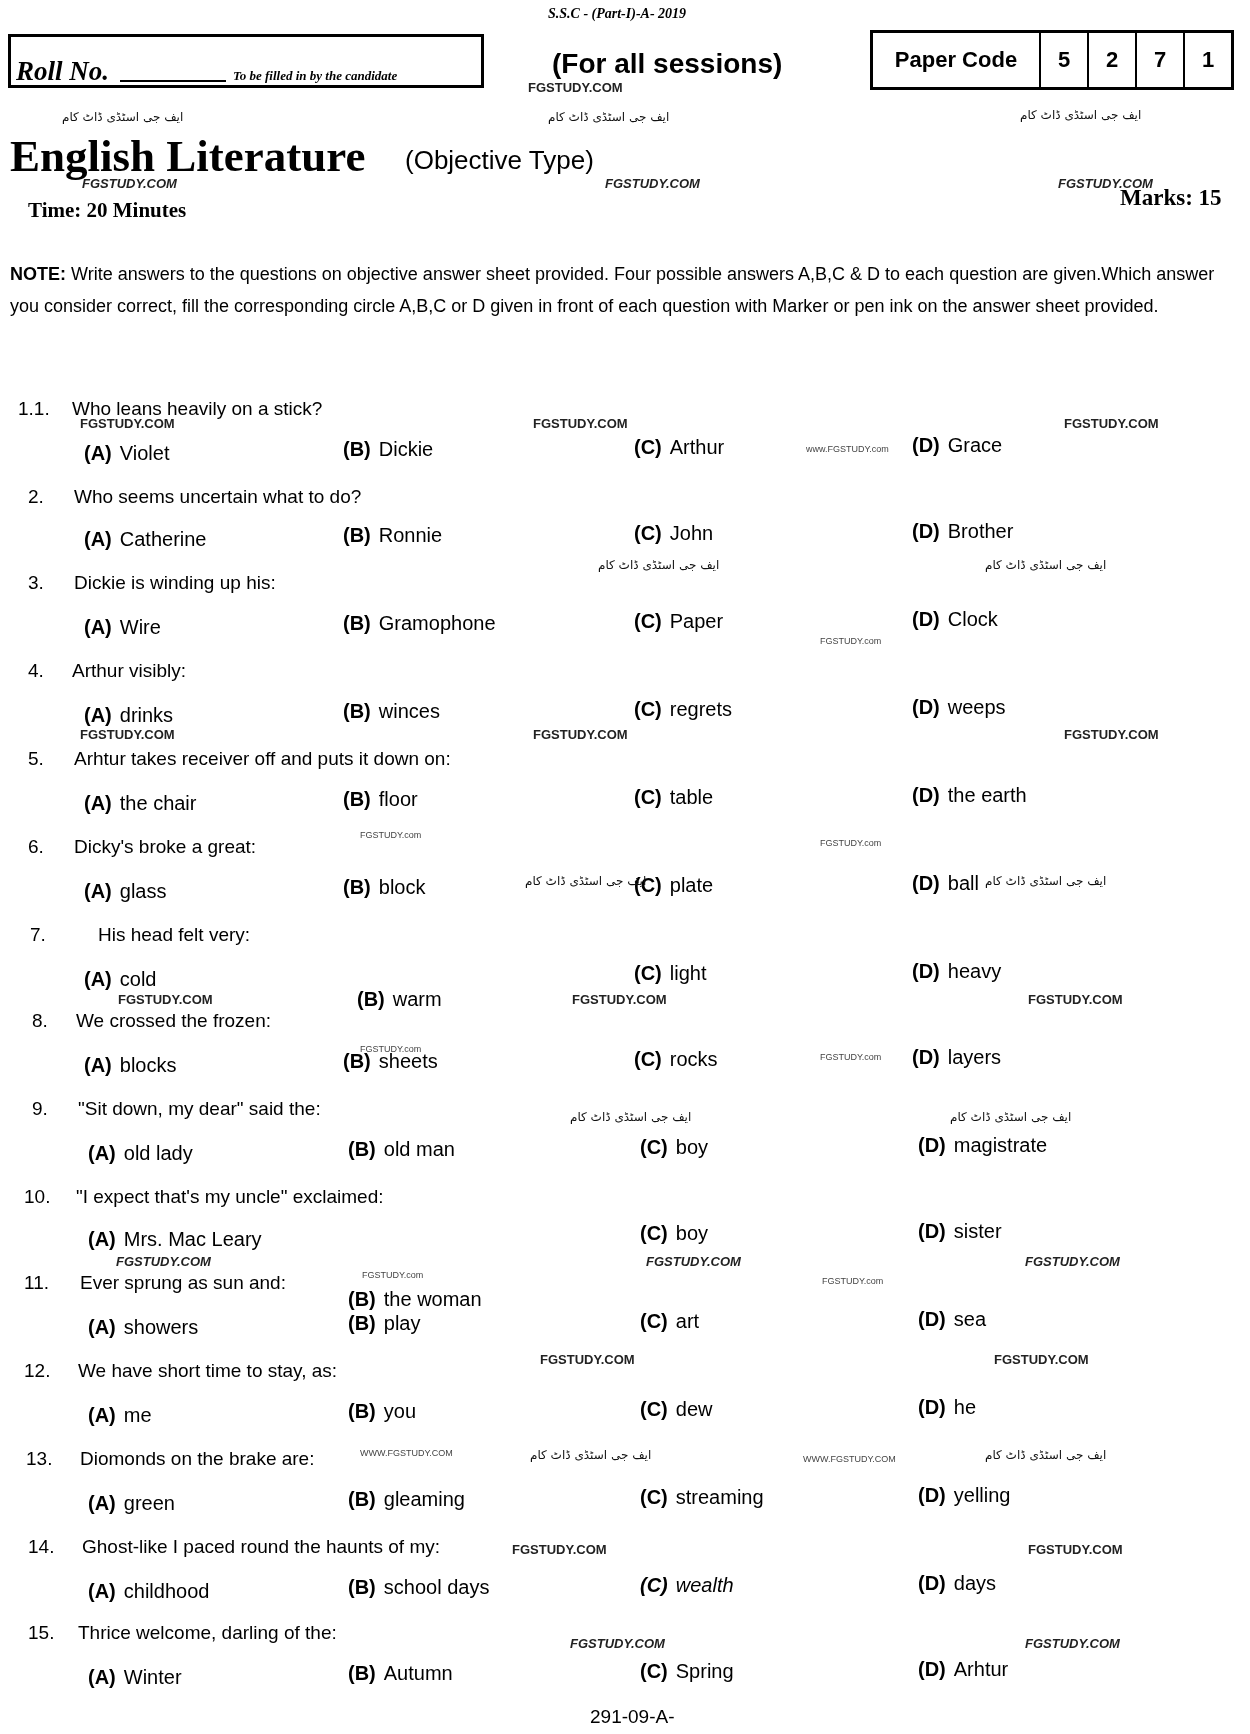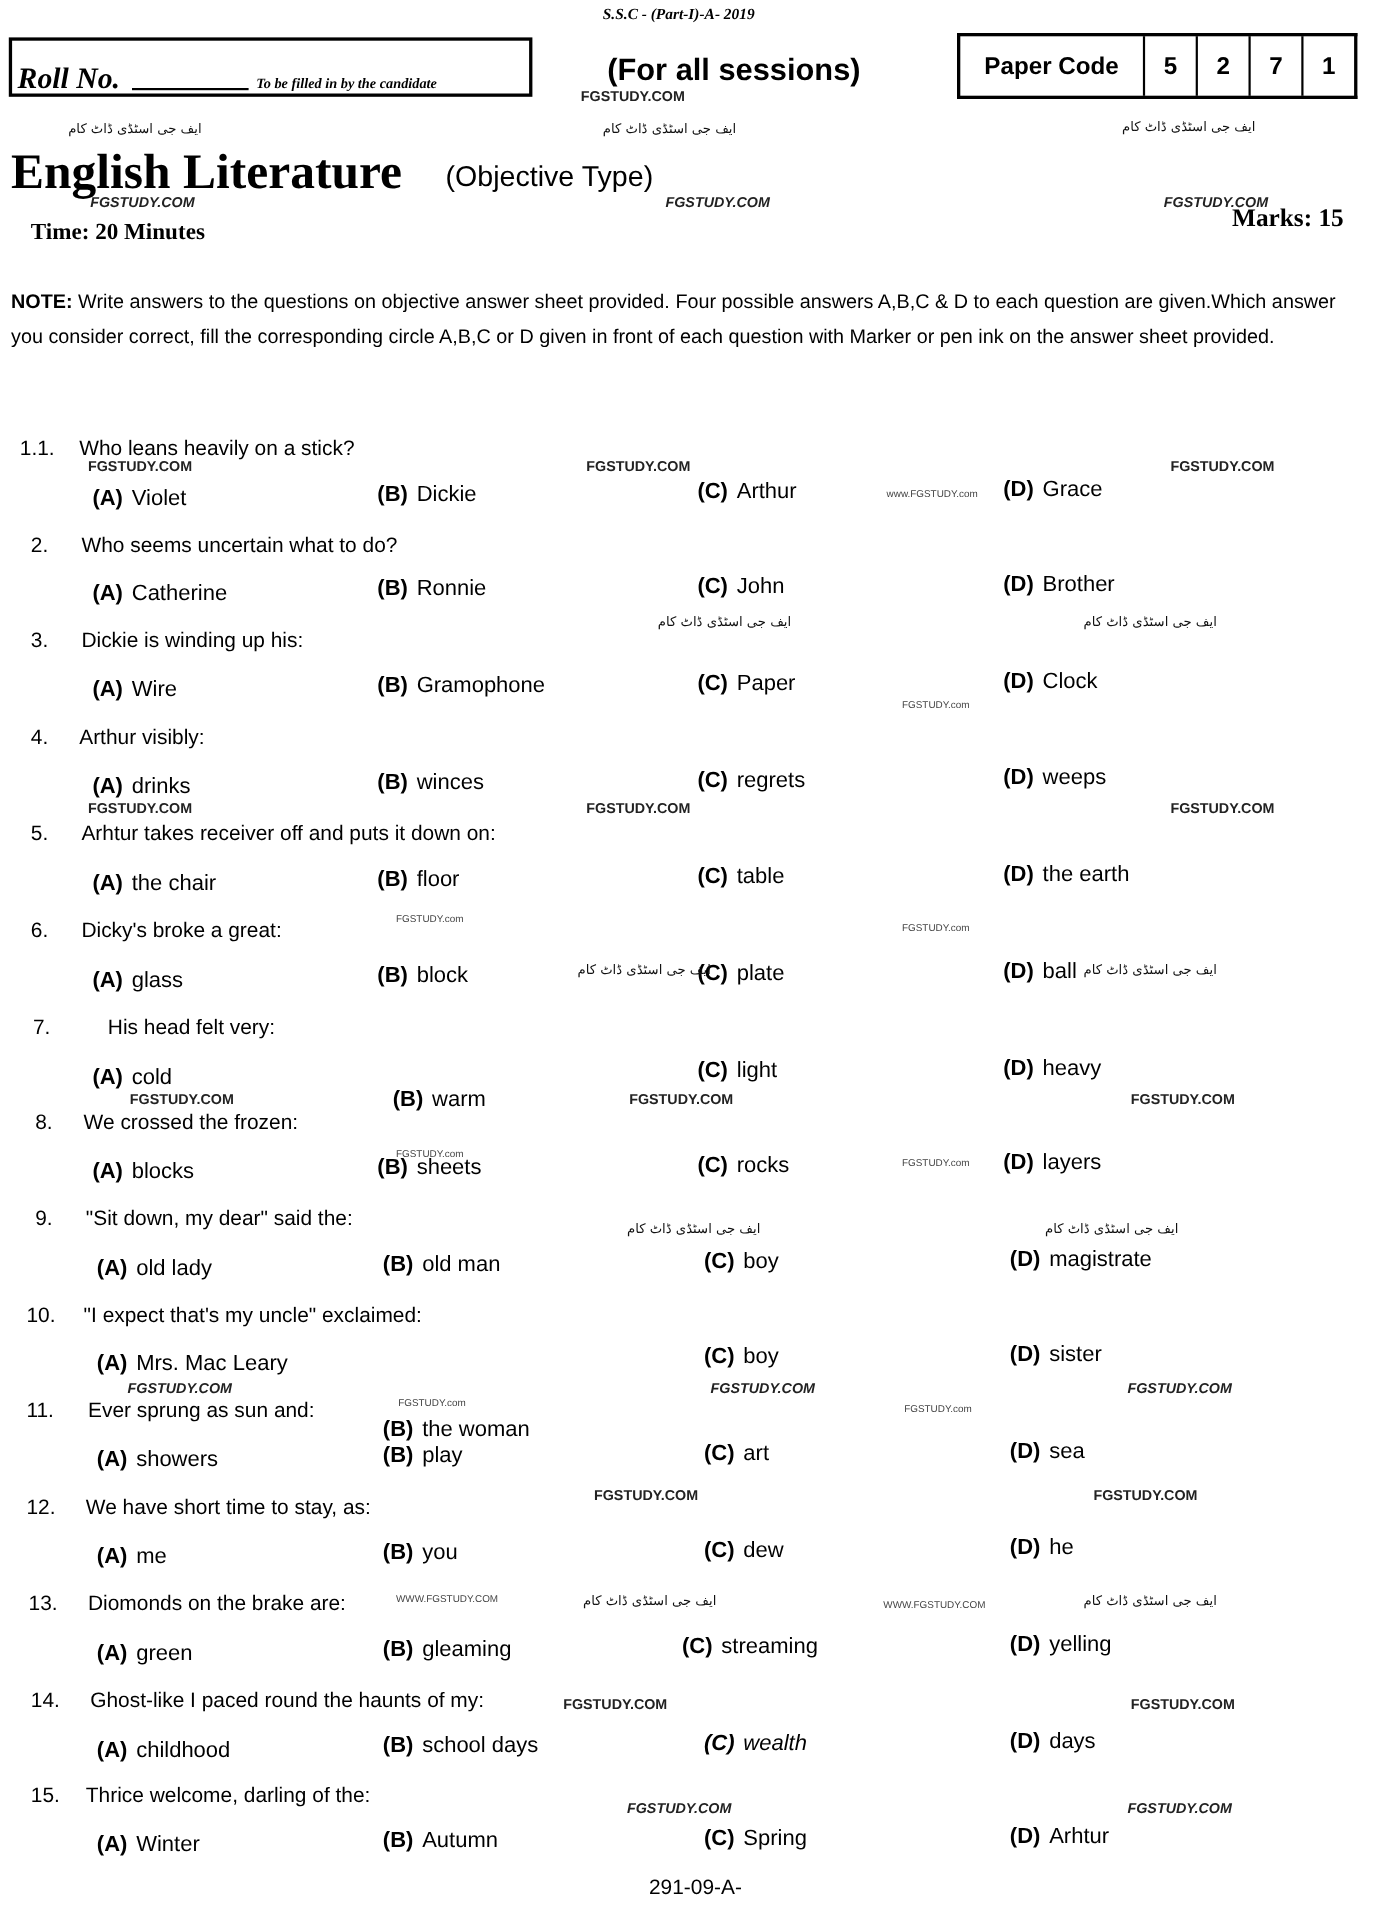--- a/index.html
+++ b/index.html
@@ -150,21 +150,21 @@
     <div class="abs sans qnum" style="left: 24px; top: 1360px;">12.</div>
     <div class="abs sans qtext" style="left: 78px; top: 1360px;">We have short time to stay, as:</div>
     <div class="abs sans opt" style="left: 88px; top: 1404px;"><span class="letter">(A)</span><span>me</span></div>
     <div class="abs sans opt" style="left: 348px; top: 1400px;"><span class="letter">(B)</span><span>you</span></div>
     <div class="abs sans opt" style="left: 640px; top: 1398px;"><span class="letter">(C)</span><span>dew</span></div>
     <div class="abs sans opt" style="left: 918px; top: 1396px;"><span class="letter">(D)</span><span>he</span></div>
     <div class="abs sans qnum" style="left: 26px; top: 1448px;">13.</div>
     <div class="abs sans qtext" style="left: 80px; top: 1448px;">Diomonds on the brake are:</div>
     <div class="abs sans opt" style="left: 88px; top: 1492px;"><span class="letter">(A)</span><span>green</span></div>
     <div class="abs sans opt" style="left: 348px; top: 1488px;"><span class="letter">(B)</span><span>gleaming</span></div>
-    <div class="abs sans opt" style="left: 620px; top: 1486px;"><span class="letter">(C)</span><span>streaming</span></div>
+    <div class="abs sans opt" style="left: 640px; top: 1486px;"><span class="letter">(C)</span><span>streaming</span></div>
     <div class="abs sans opt" style="left: 918px; top: 1484px;"><span class="letter">(D)</span><span>yelling</span></div>
     <div class="abs sans qnum" style="left: 28px; top: 1536px;">14.</div>
     <div class="abs sans qtext" style="left: 82px; top: 1536px;">Ghost-like I paced round the haunts of my:</div>
     <div class="abs sans opt" style="left: 88px; top: 1580px;"><span class="letter">(A)</span><span>childhood</span></div>
     <div class="abs sans opt" style="left: 348px; top: 1576px;"><span class="letter">(B)</span><span>school days</span></div>
     <div class="abs sans opt" style="left: 640px; top: 1574px; font-style: italic;"><span class="letter">(C)</span><span>wealth</span></div>
     <div class="abs sans opt" style="left: 918px; top: 1572px;"><span class="letter">(D)</span><span>days</span></div>
     <div class="abs sans qnum" style="left: 28px; top: 1622px;">15.</div>
     <div class="abs sans qtext" style="left: 78px; top: 1622px;">Thrice welcome, darling of the:</div>
     <div class="abs sans opt" style="left: 88px; top: 1666px;"><span class="letter">(A)</span><span>Winter</span></div>

